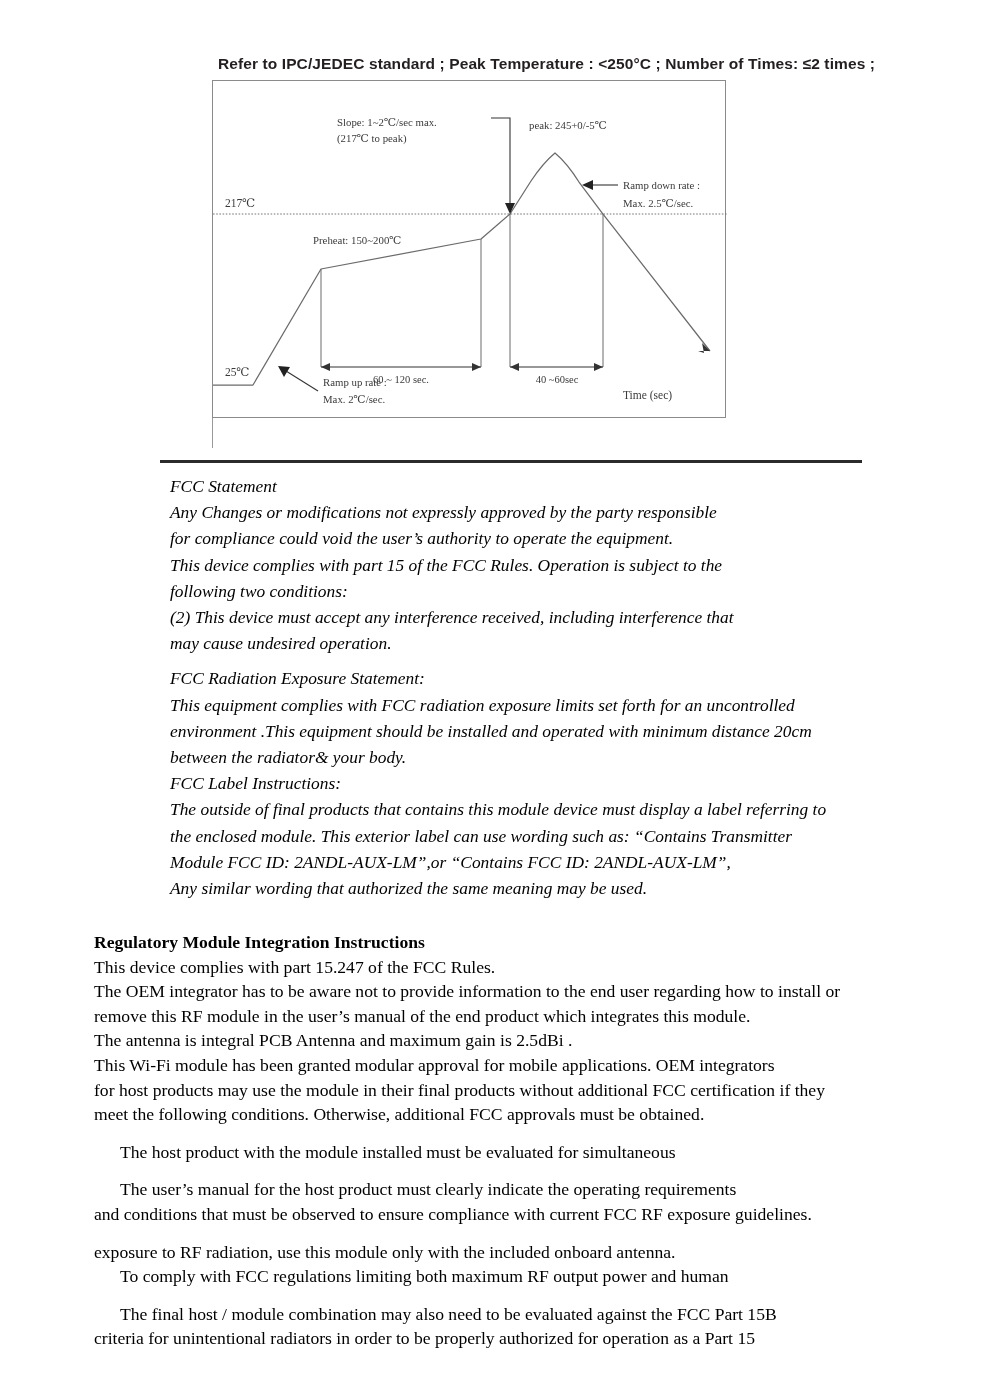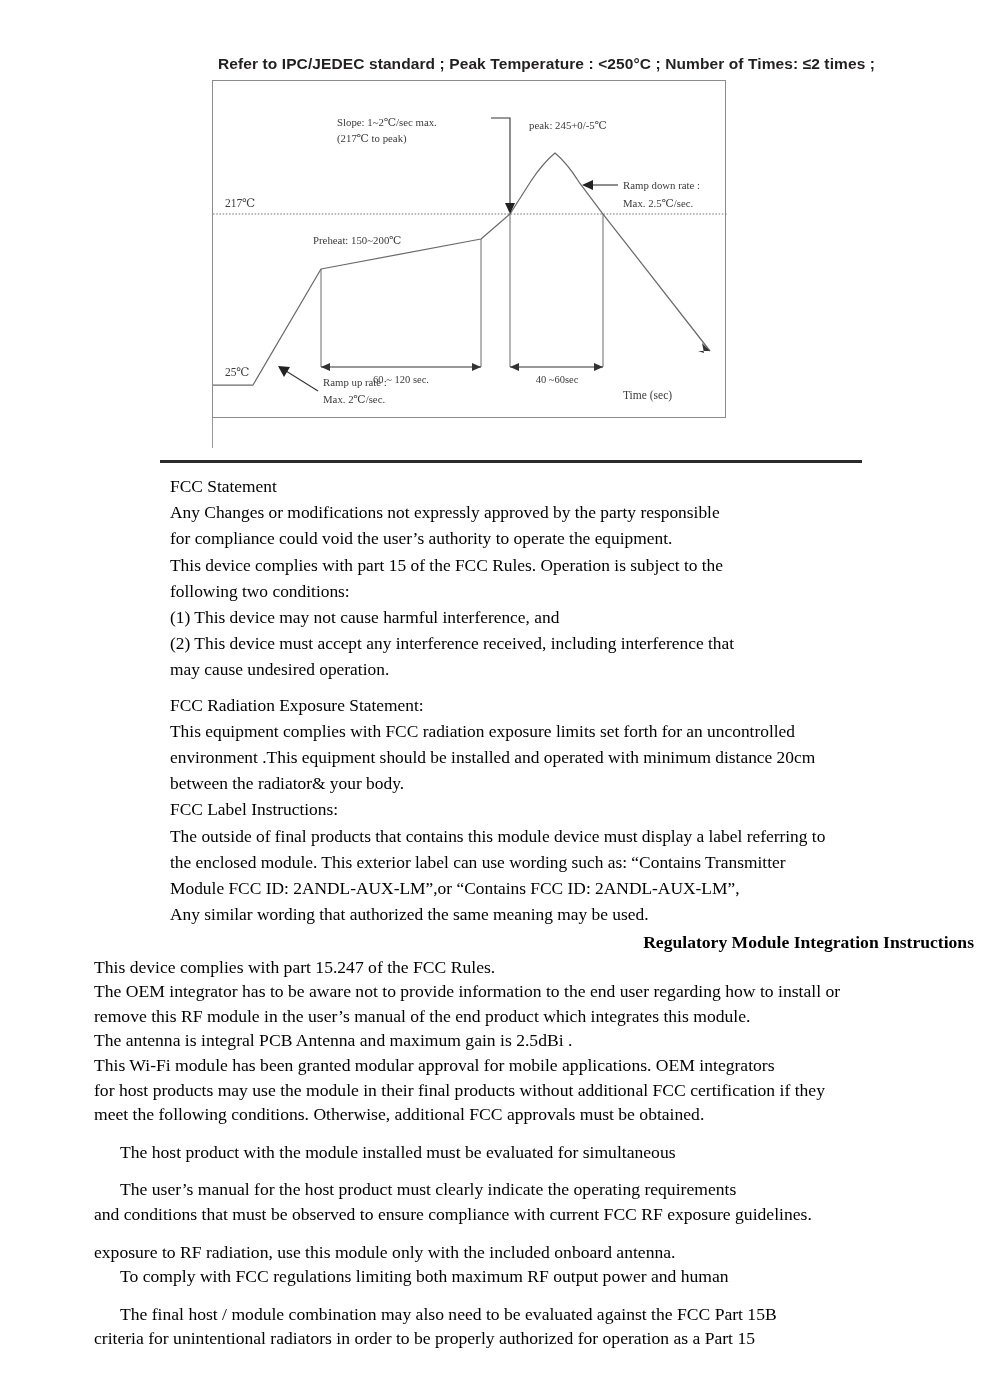--- a/index.html
+++ b/index.html
@@ -70,38 +70,38 @@
   }
 
   
   #fcc-block {
     position: absolute;
     left: 170px;
     top: 473px;
     width: 740px;
     font-size: 17.4px;
     line-height: 26.2px;
+    font-style: italic;
   }
   #fcc-block .ln { white-space: nowrap; }
   #fcc-block .gap { height: 9px; }
 
   
   #regulatory-block {
     position: absolute;
     left: 94px;
     top: 930px;
     width: 880px;
     font-size: 17.6px;
     line-height: 24.6px;
   }
   #regulatory-block .ln { white-space: nowrap; }
   #regulatory-block .hd {
     font-weight: bold;
     font-size: 17.6px;
-    text-align: right;
   }
   #regulatory-block .para { margin-top: 13px; }
   #regulatory-block .ind { padding-left: 26px; }
 
   svg text {
     font-family: "Liberation Serif", "DejaVu Serif", serif;
     fill: #3a3a3a;
   }
   .dimlbl {
     font-size: 10.5px;
@@ -172,21 +172,20 @@
 <div id="figure-stub-rule"></div>
 
 <div id="section-divider"></div>
 
 <div id="fcc-block">
   <div class="ln">FCC Statement</div>
   <div class="ln">Any Changes or modifications not expressly approved by the party responsible</div>
   <div class="ln">for compliance could void the user’s authority to operate the equipment.</div>
   <div class="ln">This device complies with part 15 of the FCC Rules. Operation is subject to the</div>
   <div class="ln">following two conditions:</div>
-  <div class="ln">(1) This device may not cause harmful interference, and</div>
   <div class="ln">(2) This device must accept any interference received, including interference that</div>
   <div class="ln">may cause undesired operation.</div>
   <div class="gap"></div>
   <div class="ln">FCC Radiation Exposure Statement:</div>
   <div class="ln">This equipment complies with FCC radiation exposure limits set forth for an uncontrolled</div>
   <div class="ln">environment .This equipment should be installed and operated   with minimum distance 20cm</div>
   <div class="ln">between the radiator&amp; your body.</div>
   <div class="ln">FCC Label Instructions:</div>
   <div class="ln">The outside of final products that contains this module device must display a label referring to</div>
   <div class="ln">the enclosed module. This exterior label can use wording such as: “Contains Transmitter</div>

